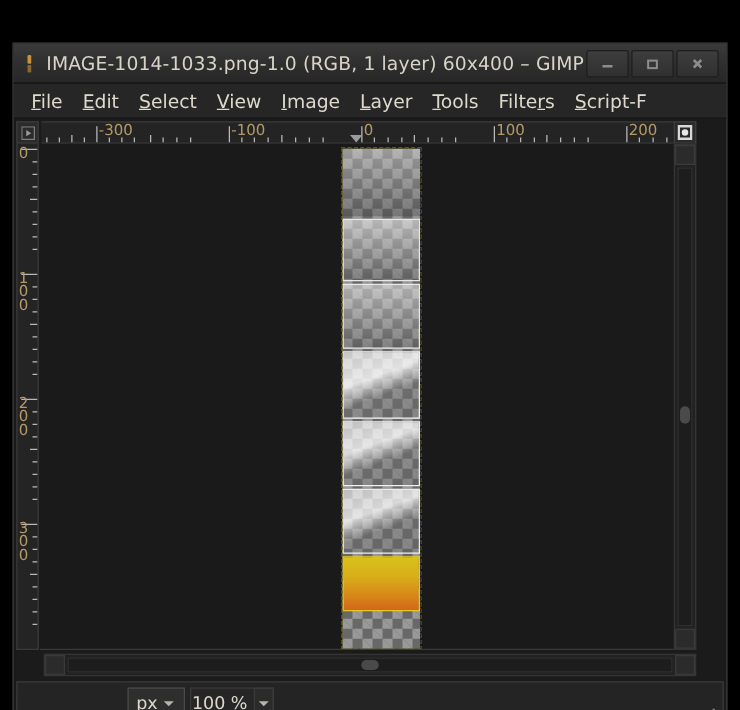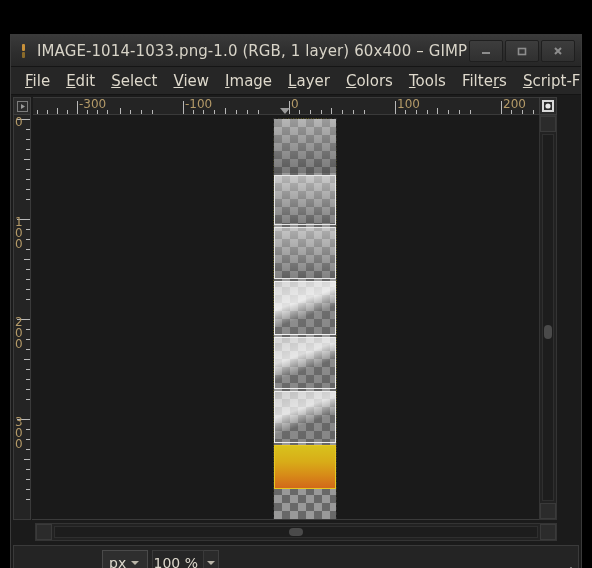--- a/index.html
+++ b/index.html
@@ -431,21 +431,20 @@
       </div>
     </div>
 
     <div class="menubar">
       <div class="menuitem"><u>F</u><span>ile</span></div>
       <div class="menuitem"><u>E</u><span>dit</span></div>
       <div class="menuitem"><u>S</u><span>elect</span></div>
       <div class="menuitem"><u>V</u><span>iew</span></div>
       <div class="menuitem"><u>I</u><span>mage</span></div>
       <div class="menuitem"><u>L</u><span>ayer</span></div>
-      <div class="menuitem"><u>C</u><span>olors</span></div>
       <div class="menuitem"><u>T</u><span>ools</span></div>
       <div class="menuitem">Filte<u>r</u>s</div>
       <div class="menuitem"><u>S</u>cript-F</div>
     </div>
 
     <div class="workarea">
 
       <div class="ruler-origin">
         <svg width="11" height="11" viewBox="0 0 11 11">
           <rect x="0.5" y="0.5" width="10" height="10" fill="none" stroke="#7d7d7d"></rect>

